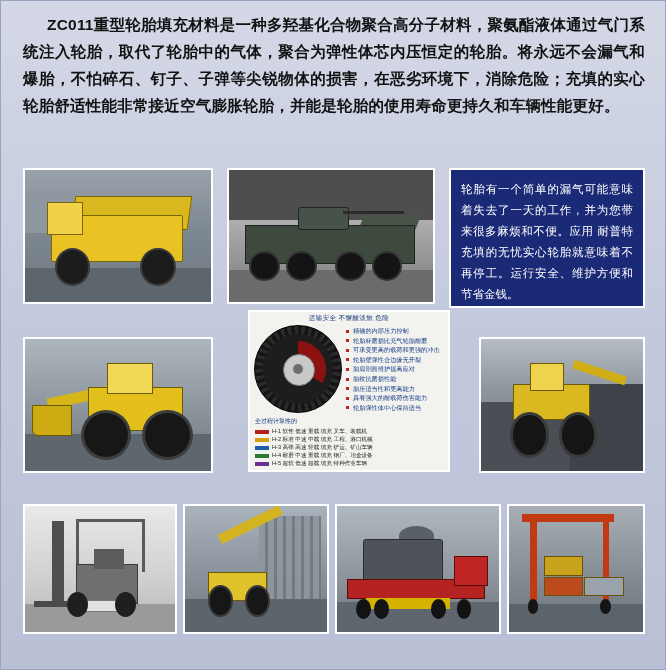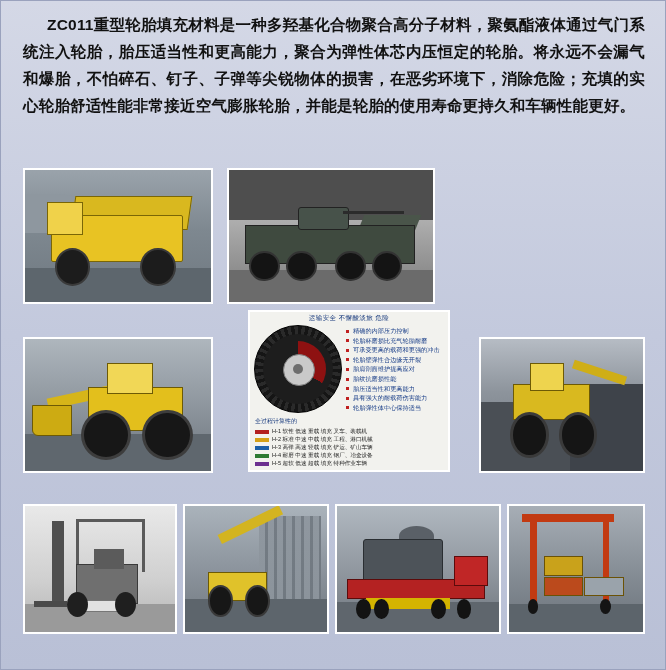--- a/index.html
+++ b/index.html
@@ -257,21 +257,21 @@
     font-size: 6px;
     color:#12357a;
     margin-bottom:1px;
   }
 </style>
 </head>
 <body>
 
 <div class="page">
 
-  <div class="headline"><span class="indent"></span><span>ZC011重型轮胎填充材料是一种多羟基化合物聚合高分子材料，聚氨酯液体通过气门系统注入轮胎，胎压适当性和更高能力，聚合为弹性体芯内压恒定的轮胎。将永远不会漏气和爆胎，不怕碎石、钉子、子弹等尖锐物体的损害，在恶劣环境下，消除危险；充填的实心轮胎舒适性能非常接近空气膨胀轮胎，并能是轮胎的使用寿命更持久和车辆性能更好。</span></div>
+  <div class="headline"><span class="indent"></span><span>ZC011重型轮胎填充材料是一种多羟基化合物聚合高分子材料，聚氨酯液体通过气门系统注入轮胎，取代了轮胎中的气体，聚合为弹性体芯内压恒定的轮胎。将永远不会漏气和爆胎，不怕碎石、钉子、子弹等尖锐物体的损害，在恶劣环境下，消除危险；充填的实心轮胎舒适性能非常接近空气膨胀轮胎，并能是轮胎的使用寿命更持久和车辆性能更好。</span></div>
 
   <div class="photo" style="left:22px; top:167px; width:190px; height:136px;">
     <div class="inner art-dumptruck">
       <div class="sky-hill"></div>
       <div class="ground"></div>
       <div class="bed"></div>
       <div class="body"></div>
       <div class="cab"></div>
       <div class="wheel w1"></div>
       <div class="wheel w2"></div>
@@ -286,20 +286,23 @@
       <div class="hull"></div>
       <div class="turret"></div>
       <div class="gun"></div>
       <div class="wheel aw1"></div>
       <div class="wheel aw2"></div>
       <div class="wheel aw3"></div>
       <div class="wheel aw4"></div>
     </div>
   </div>
 
+  <div class="infobox">
+    <p>轮胎有一个简单的漏气可能意味着失去了一天的工作，并为您带来很多麻烦和不便。应用 耐普特 充填的无忧实心轮胎就意味着不再停工。运行安全、维护方便和节省金钱。</p>
+  </div>
 
   <div class="photo" style="left:22px; top:336px; width:190px; height:136px;">
     <div class="inner art-loader">
       <div class="ground"></div>
       <div class="arm"></div>
       <div class="bucket"></div>
       <div class="body"></div>
       <div class="cab"></div>
       <div class="wheel lw1"></div>
       <div class="wheel lw2"></div>

